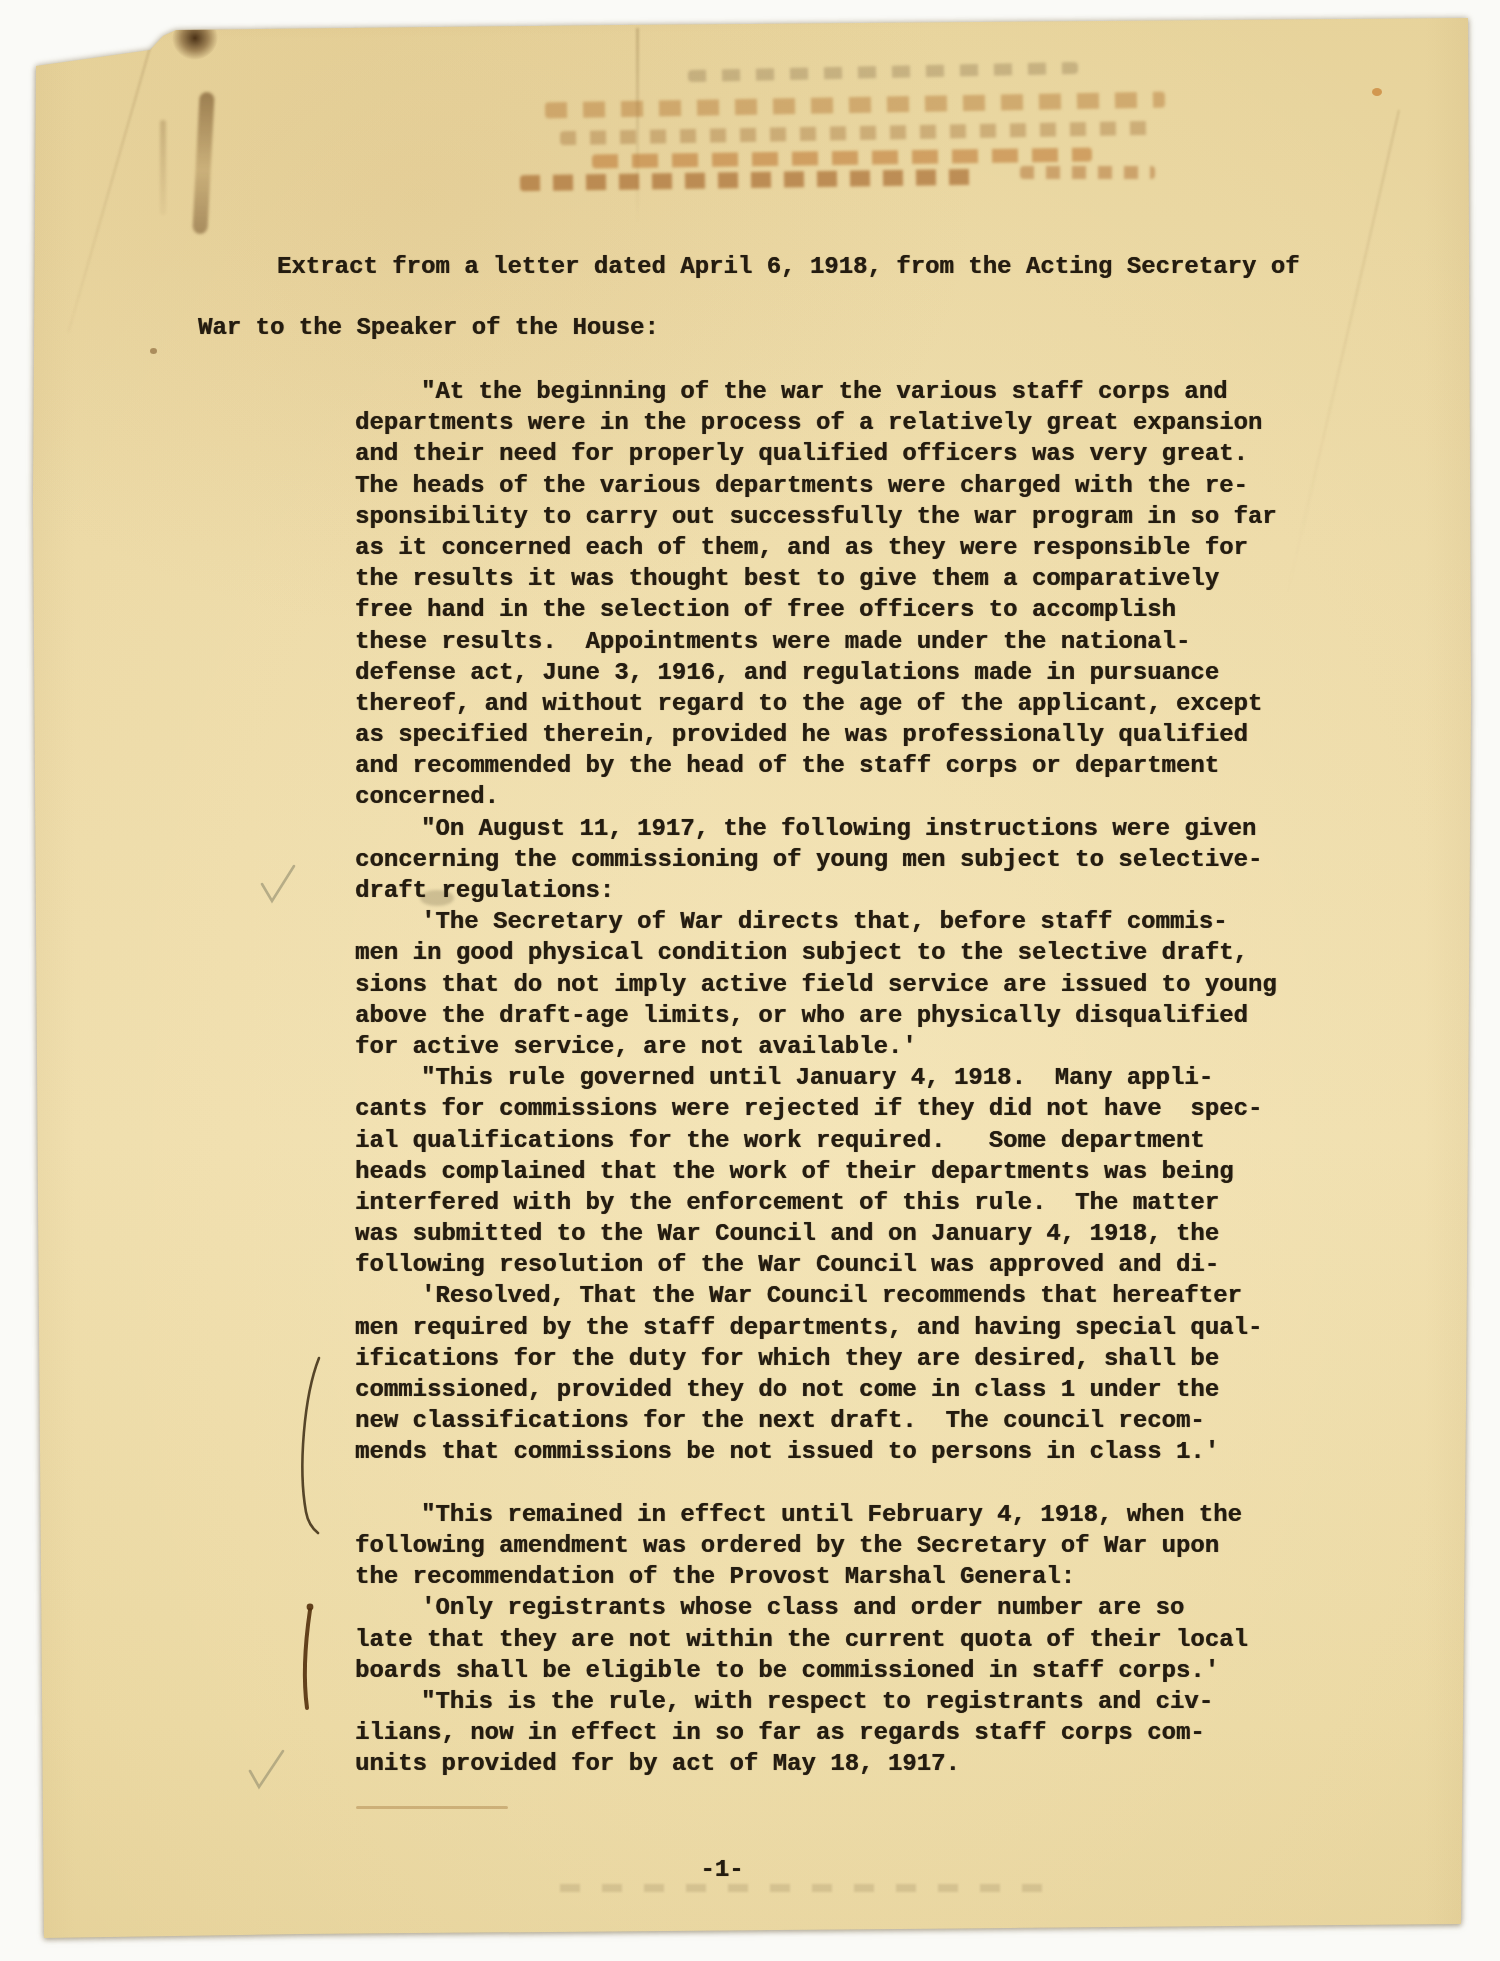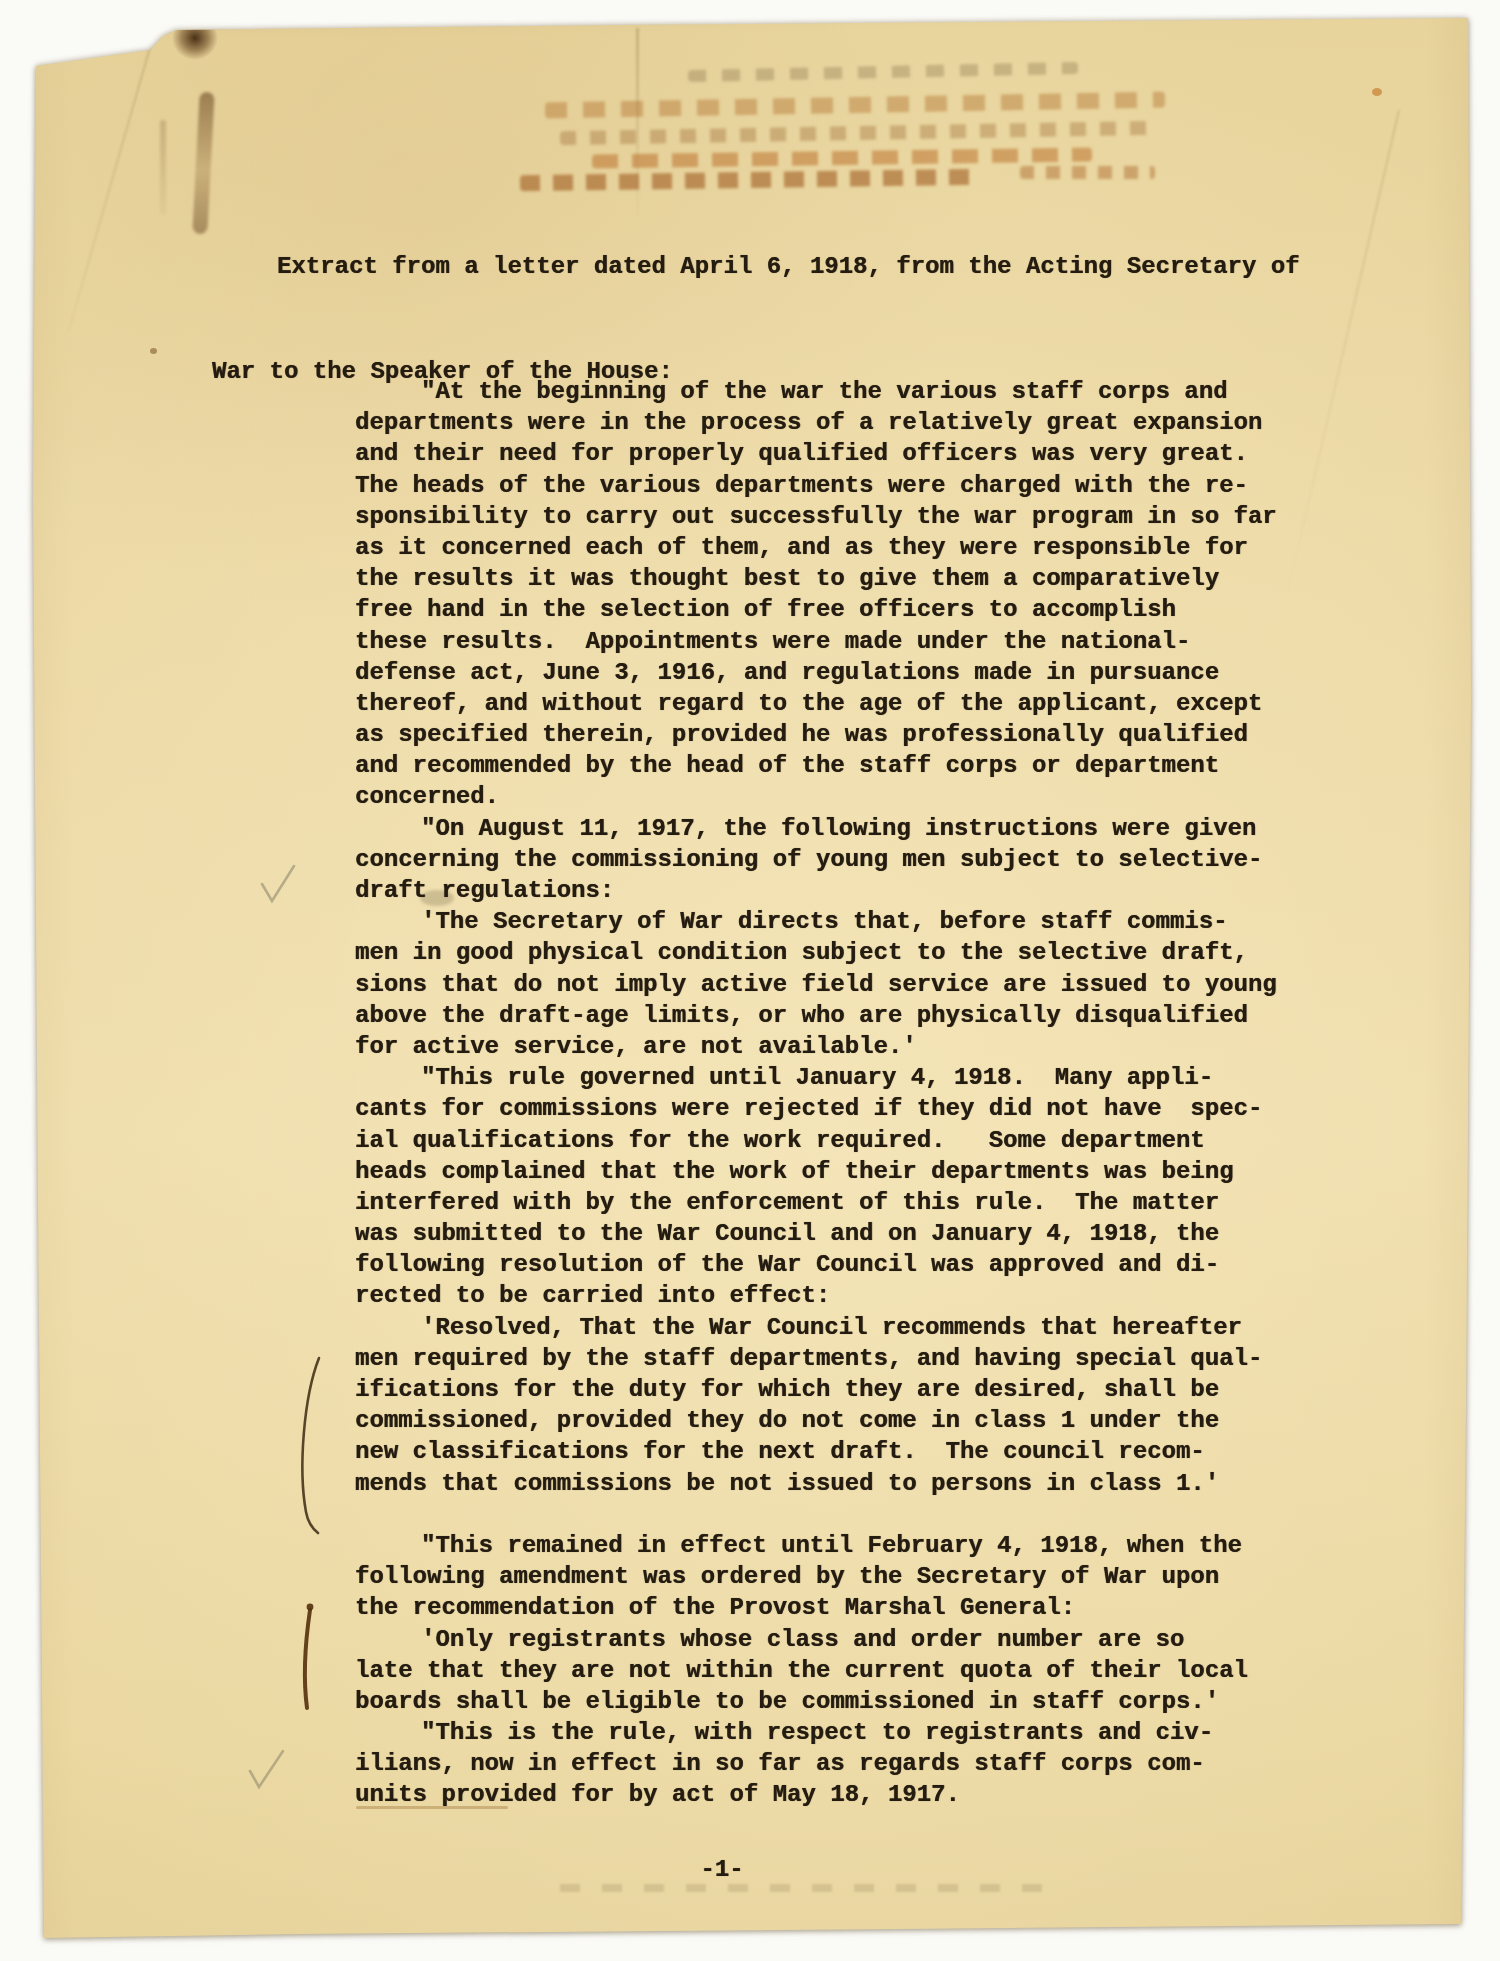--- a/index.html
+++ b/index.html
@@ -57,21 +57,21 @@
   .fleck1{position:absolute;top:88px;left:1372px;width:10px;height:8px;border-radius:50%;
     background:rgba(195,112,30,.6);filter:blur(.6px);}
   .type-smudge{position:absolute;top:890px;left:420px;width:34px;height:16px;border-radius:50%;
     background:rgba(110,100,70,.28);filter:blur(1.6px);}
   .pencil-underline{position:absolute;top:1806px;left:356px;width:152px;height:3px;
     background:rgba(150,100,40,.35);filter:blur(.6px);border-radius:2px;}
   
   .typed{position:absolute;color:#241c10;font-size:24px;font-weight:700;white-space:pre;
     text-shadow:0.4px 0.4px 0.7px rgba(36,28,16,.75), -0.3px 0 0.5px rgba(36,28,16,.30);}
   .hline1{left:277px;top:253px;}
-  .hline2{left:212px;top:314px;margin-top:44px;}
+  .hline2{left:198px;top:314px;}
   .body-block{position:absolute;left:355px;top:376px;width:944px;}
   .body-block .line{height:31.2px;line-height:31.2px;color:#241c10;font-size:24px;font-weight:700;white-space:pre;
     text-shadow:0.4px 0.4px 0.7px rgba(36,28,16,.75), -0.3px 0 0.5px rgba(36,28,16,.30);}
   .body-block .line.first{padding-left:66px;}
   .page-number{left:662px;top:1856px;width:120px;text-align:center;}
   .marks-svg{position:absolute;inset:0;width:1500px;height:1961px;}
 </style>
 </head>
 <body>
 
@@ -124,21 +124,20 @@
           <div class="line">sions that do not imply active field service are issued to young</div>
           <div class="line">above the draft-age limits, or who are physically disqualified</div>
           <div class="line">for active service, are not available.'</div>
           <div class="line first">"This rule governed until January 4, 1918.  Many appli-</div>
           <div class="line">cants for commissions were rejected if they did not have  spec-</div>
           <div class="line">ial qualifications for the work required.   Some department</div>
           <div class="line">heads complained that the work of their departments was being</div>
           <div class="line">interfered with by the enforcement of this rule.  The matter</div>
           <div class="line">was submitted to the War Council and on January 4, 1918, the</div>
           <div class="line">following resolution of the War Council was approved and di-</div>
-          <div class="line">rected to be carried into effect:</div>
           <div class="line first">'Resolved, That the War Council recommends that hereafter</div>
           <div class="line">men required by the staff departments, and having special qual-</div>
           <div class="line">ifications for the duty for which they are desired, shall be</div>
           <div class="line">commissioned, provided they do not come in class 1 under the</div>
           <div class="line">new classifications for the next draft.  The council recom-</div>
           <div class="line">mends that commissions be not issued to persons in class 1.'</div>
           <div class="line"></div>
           <div class="line first">"This remained in effect until February 4, 1918, when the</div>
           <div class="line">following amendment was ordered by the Secretary of War upon</div>
           <div class="line">the recommendation of the Provost Marshal General:</div>

